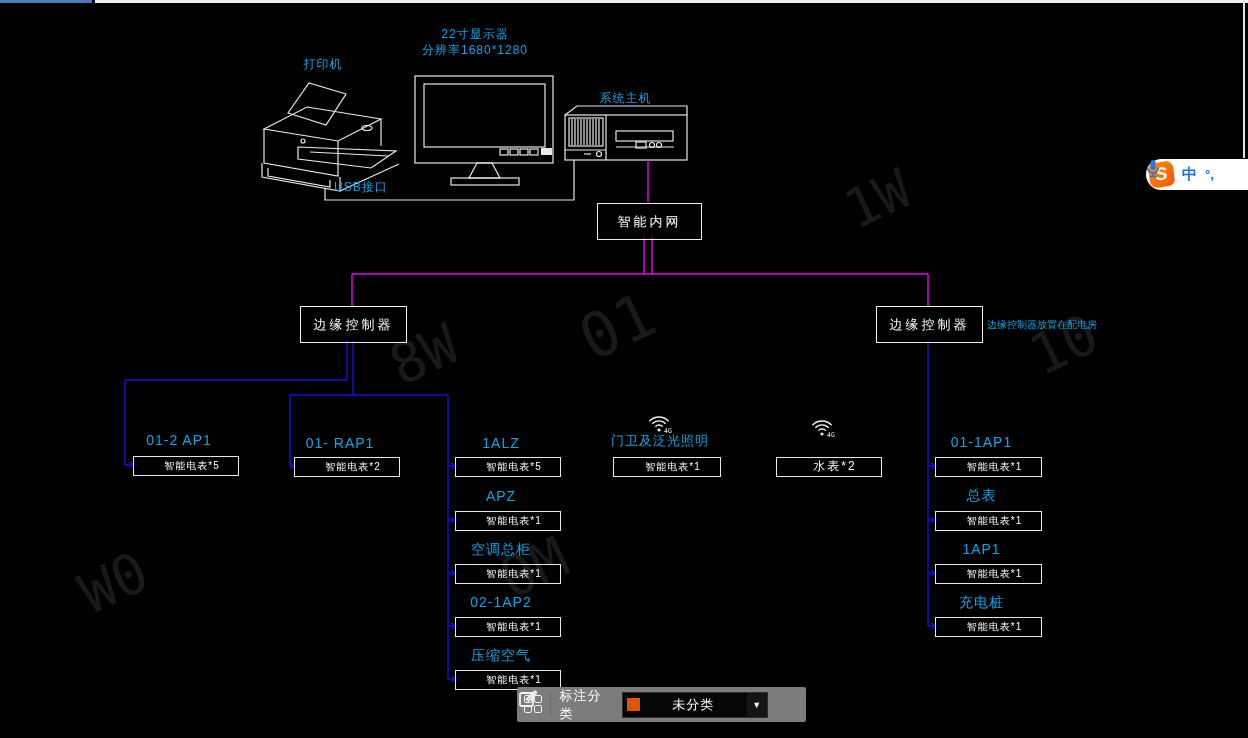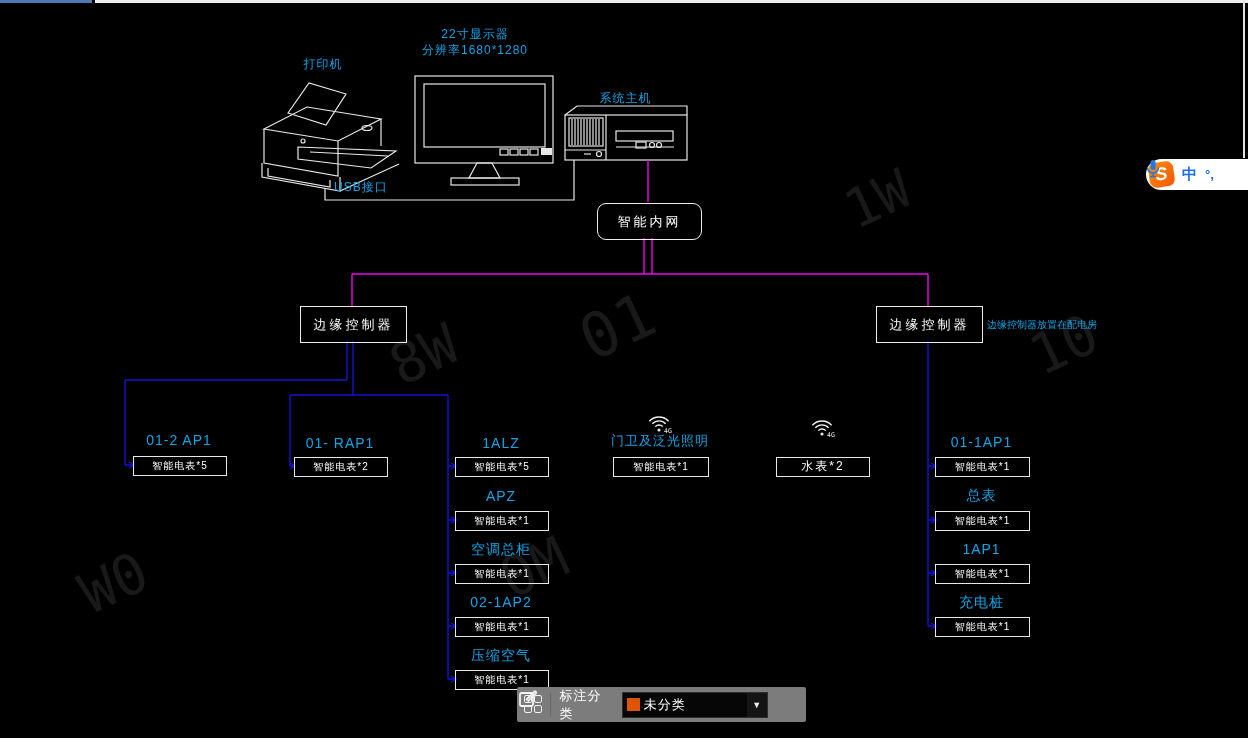--- a/index.html
+++ b/index.html
@@ -11,21 +11,21 @@
   .strip.white{left:95px;width:1153px;background:#efefef;}
   .right-edge{position:absolute;left:1243px;top:0;width:2px;height:158px;background:#e2e2e2;}
 
   
   .t{position:absolute;color:#0ea5e9;white-space:nowrap;}
   .lbl{font-size:12px;text-align:center;letter-spacing:1px;}
   .small{font-size:12px;letter-spacing:1px;}
   .tiny{font-size:10px;letter-spacing:0;}
   .title{font-family:Liberation Sans, sans-serif;font-size:14px;text-align:center;letter-spacing:1px;font-weight:400;}
   .meter{position:absolute;width:92px;height:18px;border:1px solid #e8e8e8;color:#fff;
-         font-size:10px;line-height:17px;text-align:center;letter-spacing:1px;}
+         font-size:10px;line-height:17px;text-align:center;letter-spacing:1px;padding-left:12px;}
   .meter.big{font-size:12px;letter-spacing:2px;}
   .nodebox{position:absolute;border:1px solid #ededed;color:#fff;display:flex;align-items:center;
            justify-content:center;font-size:13px;letter-spacing:3px;}
 
   
   .wm{position:absolute;color:#191919;font-family:"DejaVu Sans Mono",monospace;
       transform:rotate(-25deg);pointer-events:none;}
 
   svg{position:absolute;left:0;top:0;}
   .wline{stroke:#e8e8e8;fill:none;stroke-width:1.2;}
@@ -37,21 +37,21 @@
 
   
   .toolbar{position:absolute;left:517px;top:687px;width:289px;height:35px;background:#7c7c7c;
            border-radius:2px;display:flex;align-items:center;padding:0 7px;box-sizing:border-box;gap:8px;}
   .gridicon{width:19px;height:19px;display:grid;grid-template-columns:8px 8px;grid-template-rows:8px 8px;
             gap:2px;cursor:pointer;}
   .gridicon span{border:1.5px solid #f2f2f2;border-radius:2px;box-sizing:border-box;}
   .tb-sep{width:1px;height:24px;background:#696969;}
   .tb-label{color:#fff;font-size:13px;letter-spacing:1px;}
   .dropdown{width:150px;height:26px;background:#060606;border:1px solid #2e2e2e;display:flex;
-            align-items:center;gap:4px;padding:0 0 0 4px;box-sizing:border-box;cursor:pointer;}
+            align-items:center;gap:4px;padding:0 0 0 4px;box-sizing:border-box;cursor:pointer;text-align:center;}
   .swatch{width:13px;height:13px;background:var(--swatch_orange,#e05206);}
   .dd-value{color:#fff;font-size:13px;flex:1;letter-spacing:1px;}
   .dd-arrow{width:20px;height:24px;display:flex;align-items:center;justify-content:center;
             color:#eee;font-size:9px;background:#141414;}
   .editicon{width:24px;height:24px;display:flex;align-items:center;justify-content:center;cursor:pointer;}
 
   
   .ime{position:absolute;left:1146px;top:159px;width:102px;height:31px;background:#fff;
        border-radius:16px 0 0 16px;display:flex;align-items:center;gap:8px;padding-left:3px;
        box-sizing:border-box;}
@@ -162,21 +162,21 @@
       <text class="wifitxt" x="827" y="437">4G</text>
     </g>
   </svg>
 
   <div class="t lbl" style="left:288px;top:56px;width:70px;">打印机</div>
   <div class="t lbl" style="left:405px;top:26px;width:140px;">22寸显示器</div>
   <div class="t lbl" style="left:405px;top:42px;width:140px;">分辨率1680*1280</div>
   <div class="t lbl" style="left:583px;top:90px;width:85px;">系统主机</div>
   <div class="t small" style="left:334px;top:179px;">USB接口</div>
 
-  <div class="nodebox" style="left:597px;top:203px;width:103px;height:35px;border-radius:9px;">智能内网</div>
+  <div class="nodebox" style="left:597px;top:203px;width:103px;height:35px;">智能内网</div>
   <div class="nodebox" style="left:300px;top:306px;width:105px;height:35px;">边缘控制器</div>
   <div class="nodebox" style="left:876px;top:306px;width:105px;height:35px;">边缘控制器</div>
   <div class="t tiny" style="left:987px;top:318px;">边缘控制器放置在配电房</div>
 
   <div class="t title" style="left:133px;top:432px;width:92px;">01-2 AP1</div>
   <div class="meter" style="left:133px;top:456px;">智能电表*5</div>
 
   <div class="t title" style="left:294px;top:435px;width:92px;">01- RAP1</div>
   <div class="meter" style="left:294px;top:457px;">智能电表*2</div>
 

